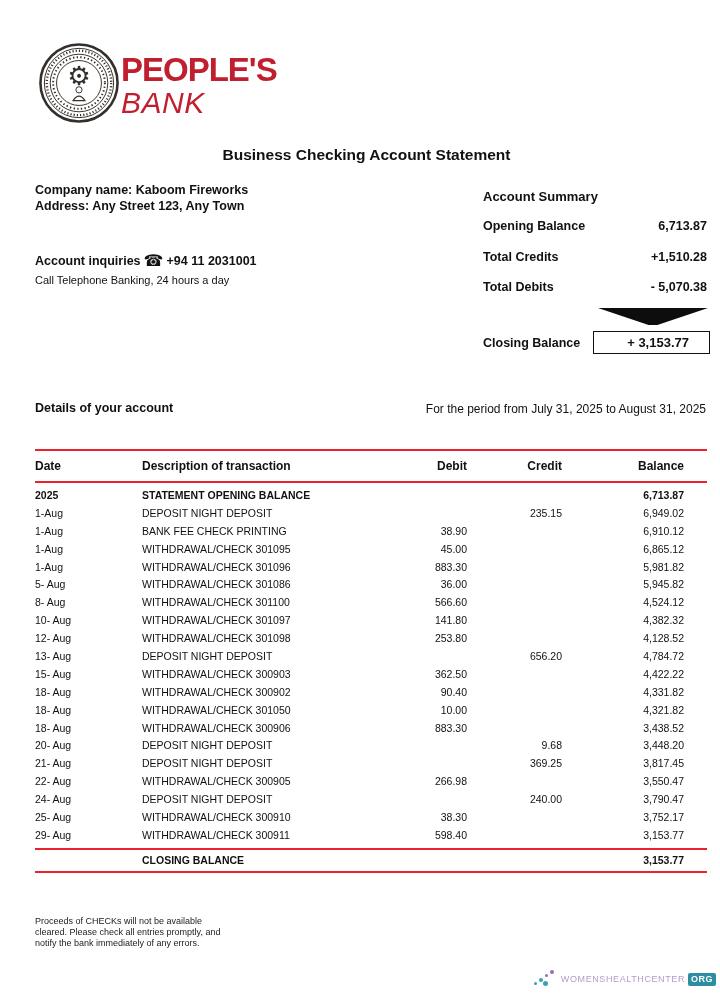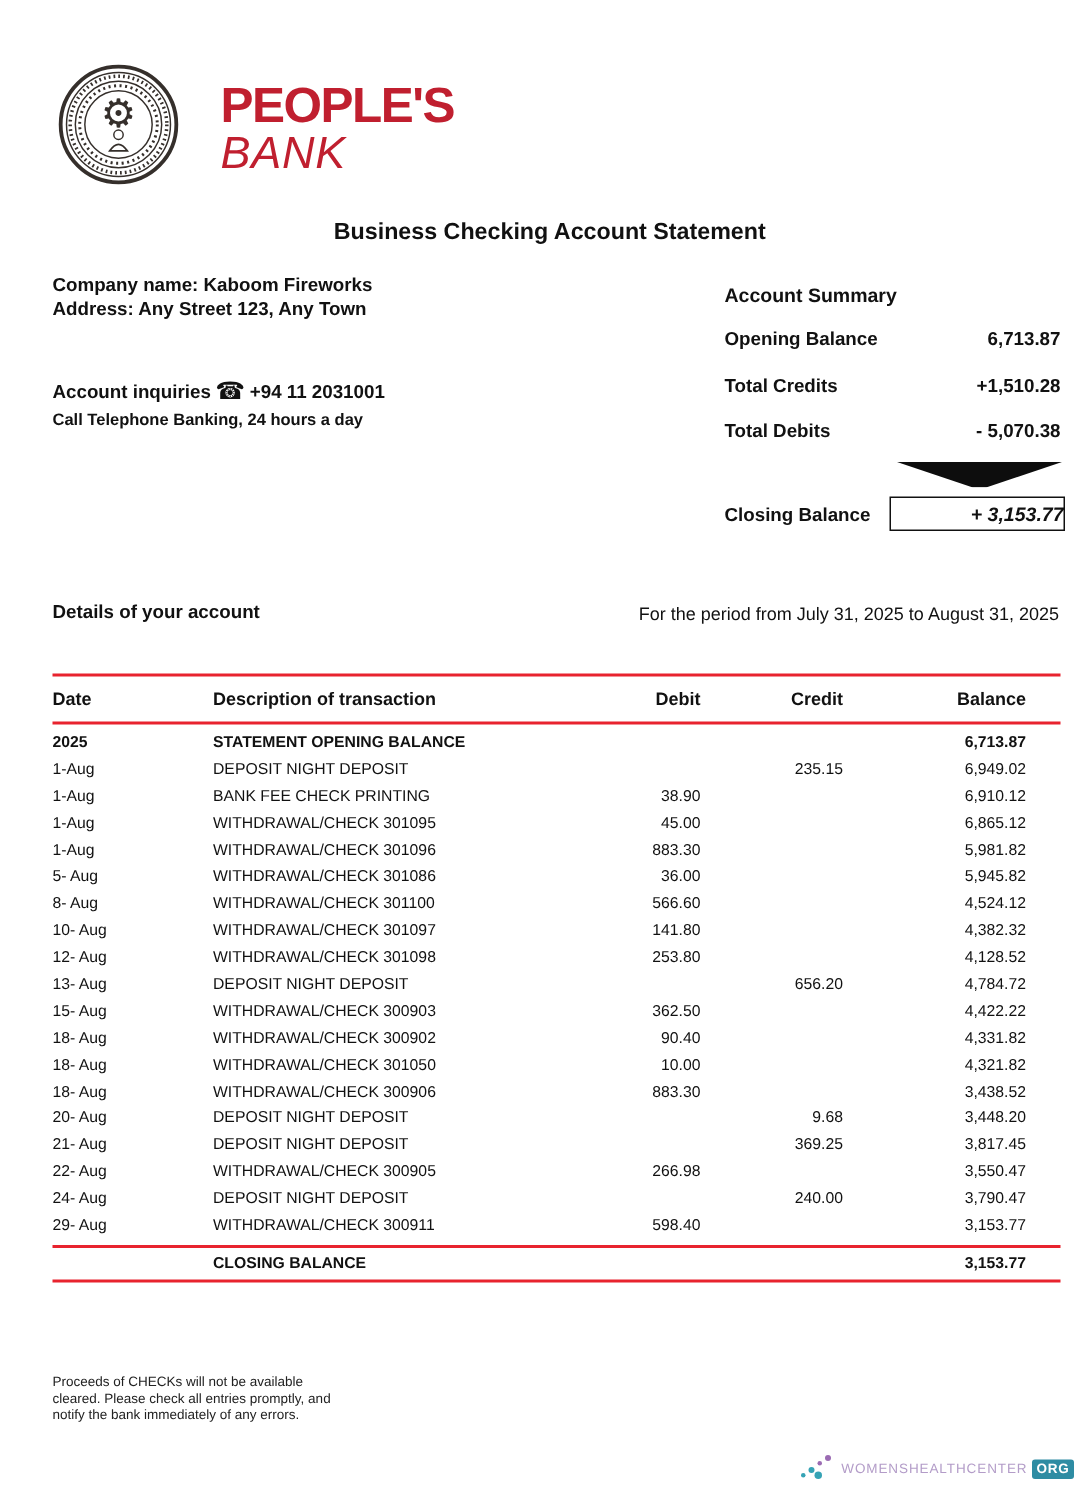--- a/index.html
+++ b/index.html
@@ -6,57 +6,57 @@
   html, body { background: #e9e9e9; }
   body { font-family: "Liberation Sans", sans-serif; color: #111; }
   .page {
     position: relative; width: 720px; height: 1000px;
     background: #ffffff; margin: 0 auto; overflow: hidden;
   }
 
   
   .logo { position: absolute; left: 38px; top: 42px; display: flex; align-items: center; }
   .seal { width: 82px; height: 82px; }
-  .wordmark { margin-left: 27px; line-height: 1; }
+  .wordmark { margin-left: 1px; line-height: 1; }
   .wordmark .line1 {
     font-size: 33px; font-weight: 900; letter-spacing: -1px;
     display: block;
   }
   .wordmark .line2 {
     font-size: 30px; font-weight: 500; letter-spacing: 0.5px;
     display: block; margin-top: 2px;
   }
 
   
   .doc-title {
     position: absolute; top: 146px; left: 0; width: 720px;
     text-align: center; font-size: 15.5px; font-weight: bold; padding-left: 13px;
   }
 
   
   .company-block { position: absolute; left: 35px; top: 183px; font-size: 12.5px; font-weight: bold; line-height: 15.5px; }
   .inquiries { position: absolute; left: 35px; top: 251px; font-size: 12.5px; font-weight: bold; }
   .inquiries .phone-glyph { font-size: 16px; font-weight: normal; vertical-align: -1px; margin: 0 3px; }
-  .telebanking { position: absolute; left: 35px; top: 274px; font-size: 11px; font-weight: bold; text-align: right; }
+  .telebanking { position: absolute; left: 35px; top: 274px; font-size: 11px; font-weight: normal; text-align: right; }
 
   
   .summary { position: absolute; left: 483px; top: 189px; width: 224px; }
   .summary-title { font-size: 13px; font-weight: bold; margin-bottom: 15px; }
   .summary-row { display: flex; justify-content: space-between; font-size: 12.5px; font-weight: bold; margin-bottom: 16.5px; }
   .arrow-down {
     position: absolute; left: 598px; top: 308px; width: 110px; height: 17px;
     background: #0d0d0d;
     clip-path: polygon(0 0, 100% 0, 54% 100%, 46% 100%);
   }
   .closing-row { position: absolute; left: 483px; top: 331px; width: 227px; display: flex; justify-content: space-between; align-items: center; }
   .closing-label { font-size: 12.5px; font-weight: bold; }
   .closing-box {
     border: 1.6px solid #111; width: 117px; height: 23px;
     display: flex; align-items: center; justify-content: flex-end;
-    padding-right: 0; font-size: 13px; font-weight: bold; background: #fff; font-style: italic;
+    padding-right: 20px; font-size: 13px; font-weight: bold; background: #fff;
   }
 
   
   .details-heading { position: absolute; left: 35px; top: 401px; font-size: 12.5px; font-weight: bold; }
   .period-text { position: absolute; right: 14px; top: 402px; font-size: 12px; }
 
   
   .tbl { position: absolute; left: 35px; top: 449px; width: 672px; }
   .redline { height: 0; border-top: 2px solid var(--line-red, #e8232e); }
   .tbl-header { display: flex; height: 30px; align-items: center; font-size: 12px; font-weight: bold; }
@@ -276,20 +276,27 @@
           <span class="c-balance">3,550.47</span>
         </div>
         <div class="t-row">
           <span class="c-date">24- Aug</span>
           <span class="c-desc">DEPOSIT NIGHT DEPOSIT</span>
           <span class="c-debit"></span>
           <span class="c-credit">240.00</span>
           <span class="c-balance">3,790.47</span>
         </div>
         <div class="t-row">
+          <span class="c-date">25- Aug</span>
+          <span class="c-desc">WITHDRAWAL/CHECK 300910</span>
+          <span class="c-debit">38.30</span>
+          <span class="c-credit"></span>
+          <span class="c-balance">3,752.17</span>
+        </div>
+        <div class="t-row">
           <span class="c-date">29- Aug</span>
           <span class="c-desc">WITHDRAWAL/CHECK 300911</span>
           <span class="c-debit">598.40</span>
           <span class="c-credit"></span>
           <span class="c-balance">3,153.77</span>
         </div>
       </div>
     <div class="redline"></div>
     <div class="t-closing">
       <span class="c-date"></span>

